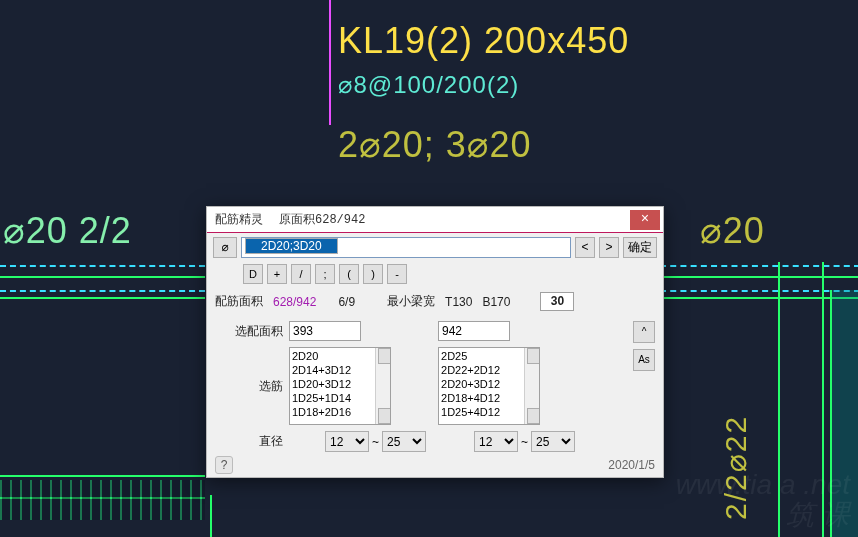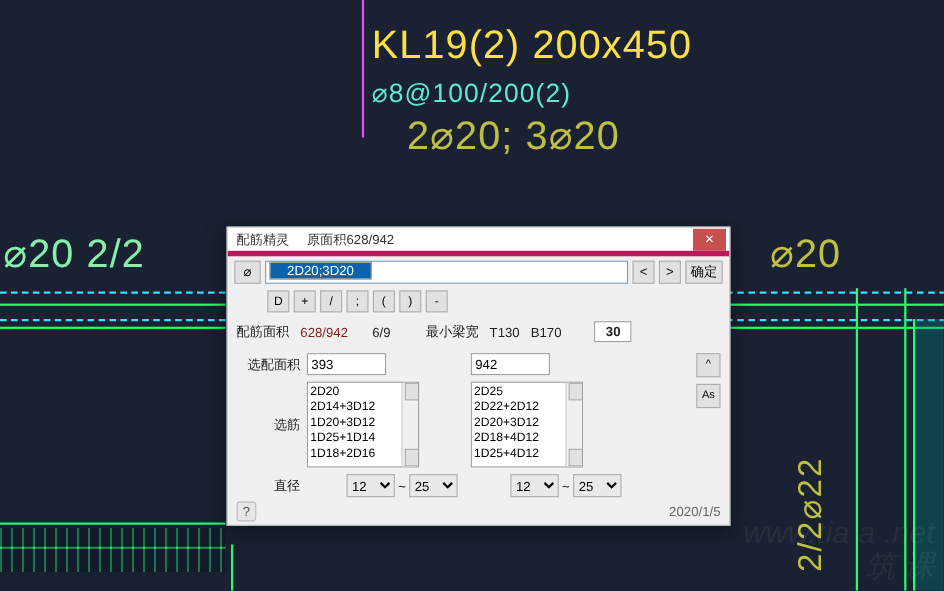--- a/index.html
+++ b/index.html
@@ -4,21 +4,21 @@
 <style>
   *{box-sizing:border-box;margin:0;padding:0;}
   body{width:858px;height:537px;background:#192132;font-family:"Microsoft YaHei","SimSun",Arial,sans-serif;font-size:12px;position:relative;overflow:hidden;}
 
   
   .cad{position:absolute;inset:0;}
   .cad .vline-magenta{position:absolute;left:329px;top:0;width:2px;height:125px;background:#e84dff;}
   .cad .txt{position:absolute;font-family:"Arial Narrow",Arial,sans-serif;white-space:pre;letter-spacing:1px;}
   .t1{left:338px;top:20px;font-size:36px;color:#fde047;}
   .t2{left:338px;top:71px;font-size:24px;color:#5eead4;}
-  .t3{left:338px;top:102px;font-size:36px;color:#c0c040;margin-left:32px;}
+  .t3{left:338px;top:124px;font-size:36px;color:#c0c040;}
   .tL{left:3px;top:210px;font-size:36px;color:#86efac;}
   .tR{left:700px;top:210px;font-size:36px;color:#c0c040;}
 
   
   .h-dash{position:absolute;left:0;height:0;border-top:2px dashed #38e0ff;}
   .h-solid{position:absolute;left:0;height:0;border-top:2px solid #25ff6b;}
   .v-solid{position:absolute;top:0;width:0;border-left:2px solid #25ff6b;}
 
   .dL1{top:265px;width:205px;}
   .dL2{top:290px;width:205px;}
@@ -38,41 +38,41 @@
 
   .bR{position:absolute;left:830px;top:290px;width:28px;height:247px;background:rgba(0,128,128,.35);border-left:2px solid #25ff6b;}
 
   .txtRV{position:absolute;left:718px;top:520px;font-size:30px;color:#c0c040;transform:rotate(-90deg);transform-origin:left top;letter-spacing:2px;}
 
   .watermark{position:absolute;left:550px;top:470px;width:300px;height:60px;color:rgba(255,255,255,.06);font-size:28px;font-style:italic;text-align:right;line-height:30px;}
 
   
   .dialog{position:absolute;left:206px;top:206px;width:458px;height:272px;background:#f0f0f0;border:1px solid #b9b9b9;box-shadow:0 4px 18px rgba(0,0,0,.5);}
 
-  .dlg-title{height:26px;line-height:26px;background:#fff;border-bottom:5px solid #be185d;padding-left:8px;font-size:12px;color:#333;display:flex;align-items:center;}
+  .dlg-title{height:26px;line-height:26px;background:#fff;border-bottom:1px solid #be185d;padding-left:8px;font-size:12px;color:#333;display:flex;align-items:center;font-family:Liberation Mono, monospace;}
   .dlg-title .ttl{margin-right:16px;}
   .dlg-title .close{margin-left:auto;width:30px;height:20px;background:#c75050;color:#fff;text-align:center;line-height:18px;font-size:14px;margin-right:3px;cursor:pointer;}
 
   .row{display:flex;align-items:center;}
   .row1{padding:4px 6px;gap:4px;}
   .phi-btn{width:24px;height:21px;border:1px solid #adadad;background:#e1e1e1;text-align:center;line-height:19px;cursor:pointer;font-family:serif;}
   .rebar-input{flex:1;height:21px;border:1px solid #7a9ac0;padding:0 3px;font-size:13px;background:#fff;}
   .rebar-input .sel{background:#0a64ad;color:#fff;padding:0 15px;}
   .nav-btn,.ok-btn{height:21px;border:1px solid #adadad;background:#e1e1e1;cursor:pointer;line-height:19px;text-align:center;}
   .nav-btn{width:20px;}
   .ok-btn{width:34px;}
 
   .row2{padding:2px 6px 4px 36px;gap:4px;}
   .tool-btn{width:20px;height:20px;border:1px solid #adadad;background:#e1e1e1;text-align:center;line-height:18px;font-size:11px;cursor:pointer;}
 
   .row3{padding:4px 8px;gap:10px;font-size:12px;color:#222;}
-  .row3 .gr{color:#7f1d1d;}
+  .row3 .gr{color:#a21caf;}
   .num-box{width:34px;height:19px;border:1px solid #a0a0a0;background:#fff;text-align:center;line-height:17px;}
 
-  .mid{display:flex;padding:6px 8px 2px 14px;gap:12px;}
+  .mid{display:flex;padding:6px 8px 2px 24px;gap:12px;}
   .col{display:flex;flex-direction:column;gap:6px;}
   .col .pair{display:flex;align-items:center;gap:6px;}
   .lbl{width:52px;text-align:right;color:#222;}
   .val-in{width:72px;height:20px;border:1px solid #a0a0a0;background:#fff;padding:0 3px;line-height:18px;}
   .listbox{width:102px;height:78px;border:1px solid #a0a0a0;background:#fff;overflow:hidden;font-size:11px;line-height:14px;padding:1px 2px;position:relative;}
   .listbox .sb{position:absolute;right:0;top:0;bottom:0;width:15px;background:#f0f0f0;border-left:1px solid #cfcfcf;}
   .listbox .sb::before,.listbox .sb::after{content:"";position:absolute;left:2px;width:11px;height:14px;background:#e1e1e1;border:1px solid #adadad;}
   .listbox .sb::before{top:0;}
   .listbox .sb::after{bottom:0;}
 

